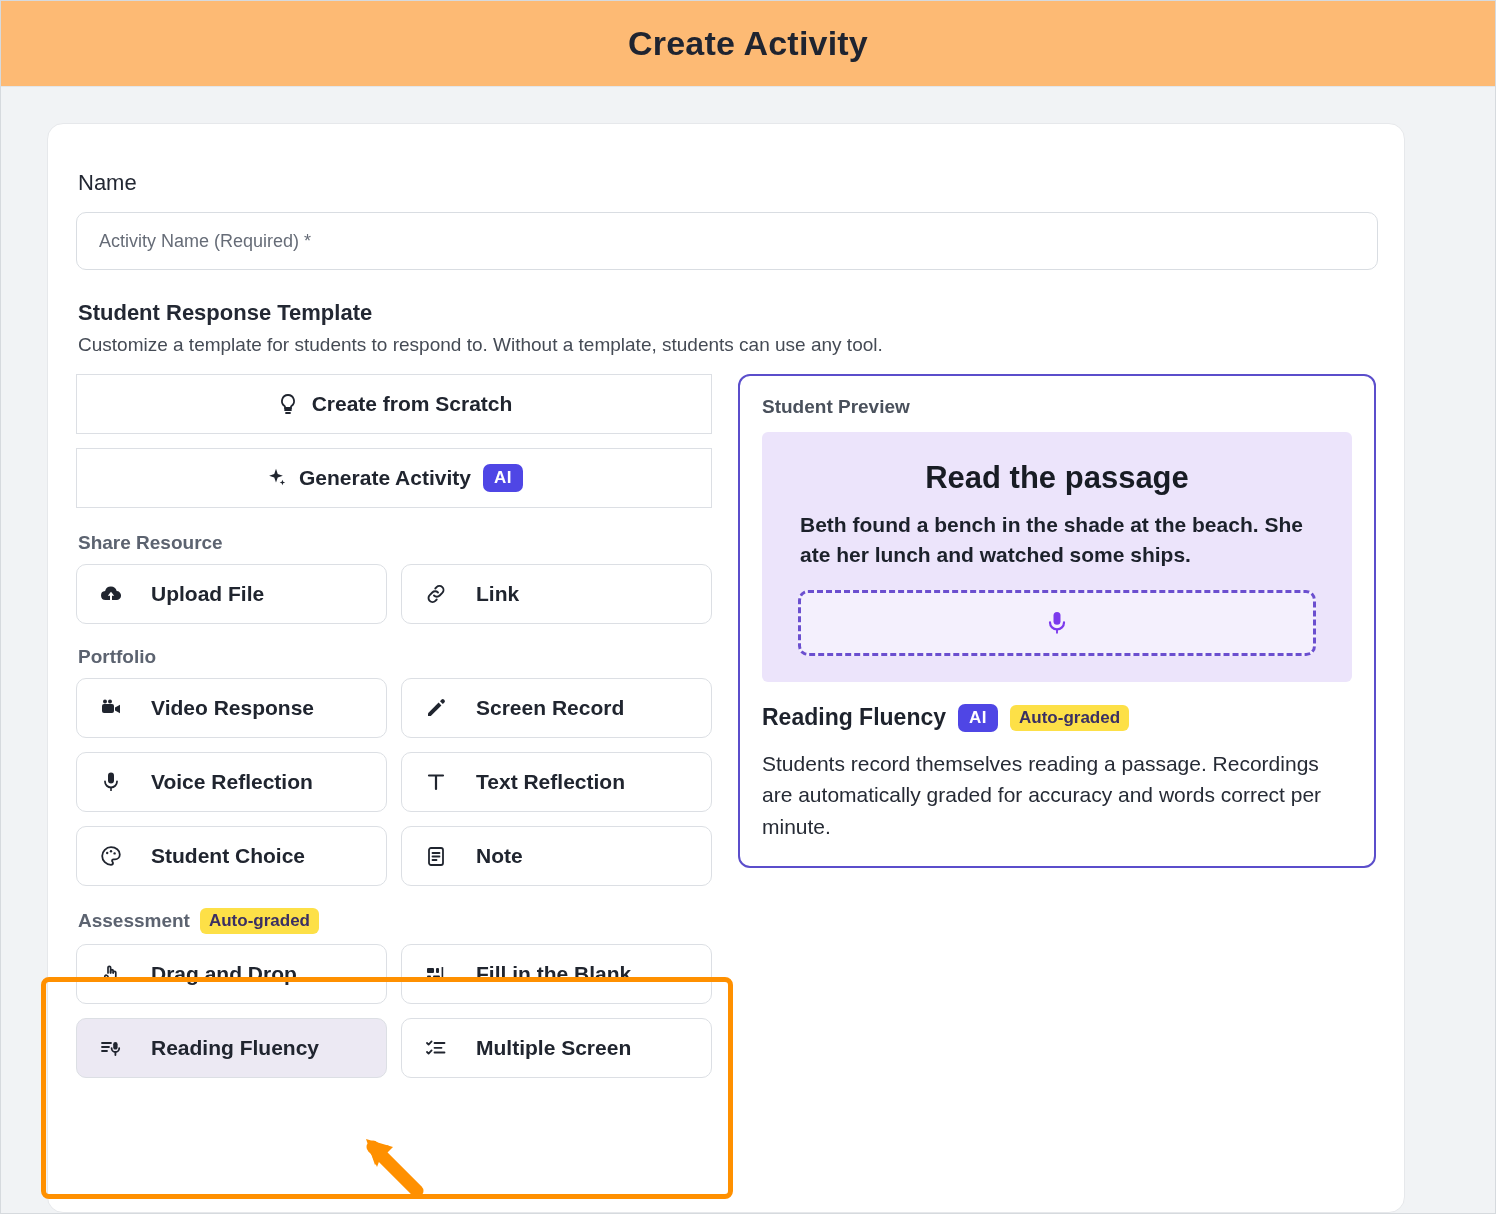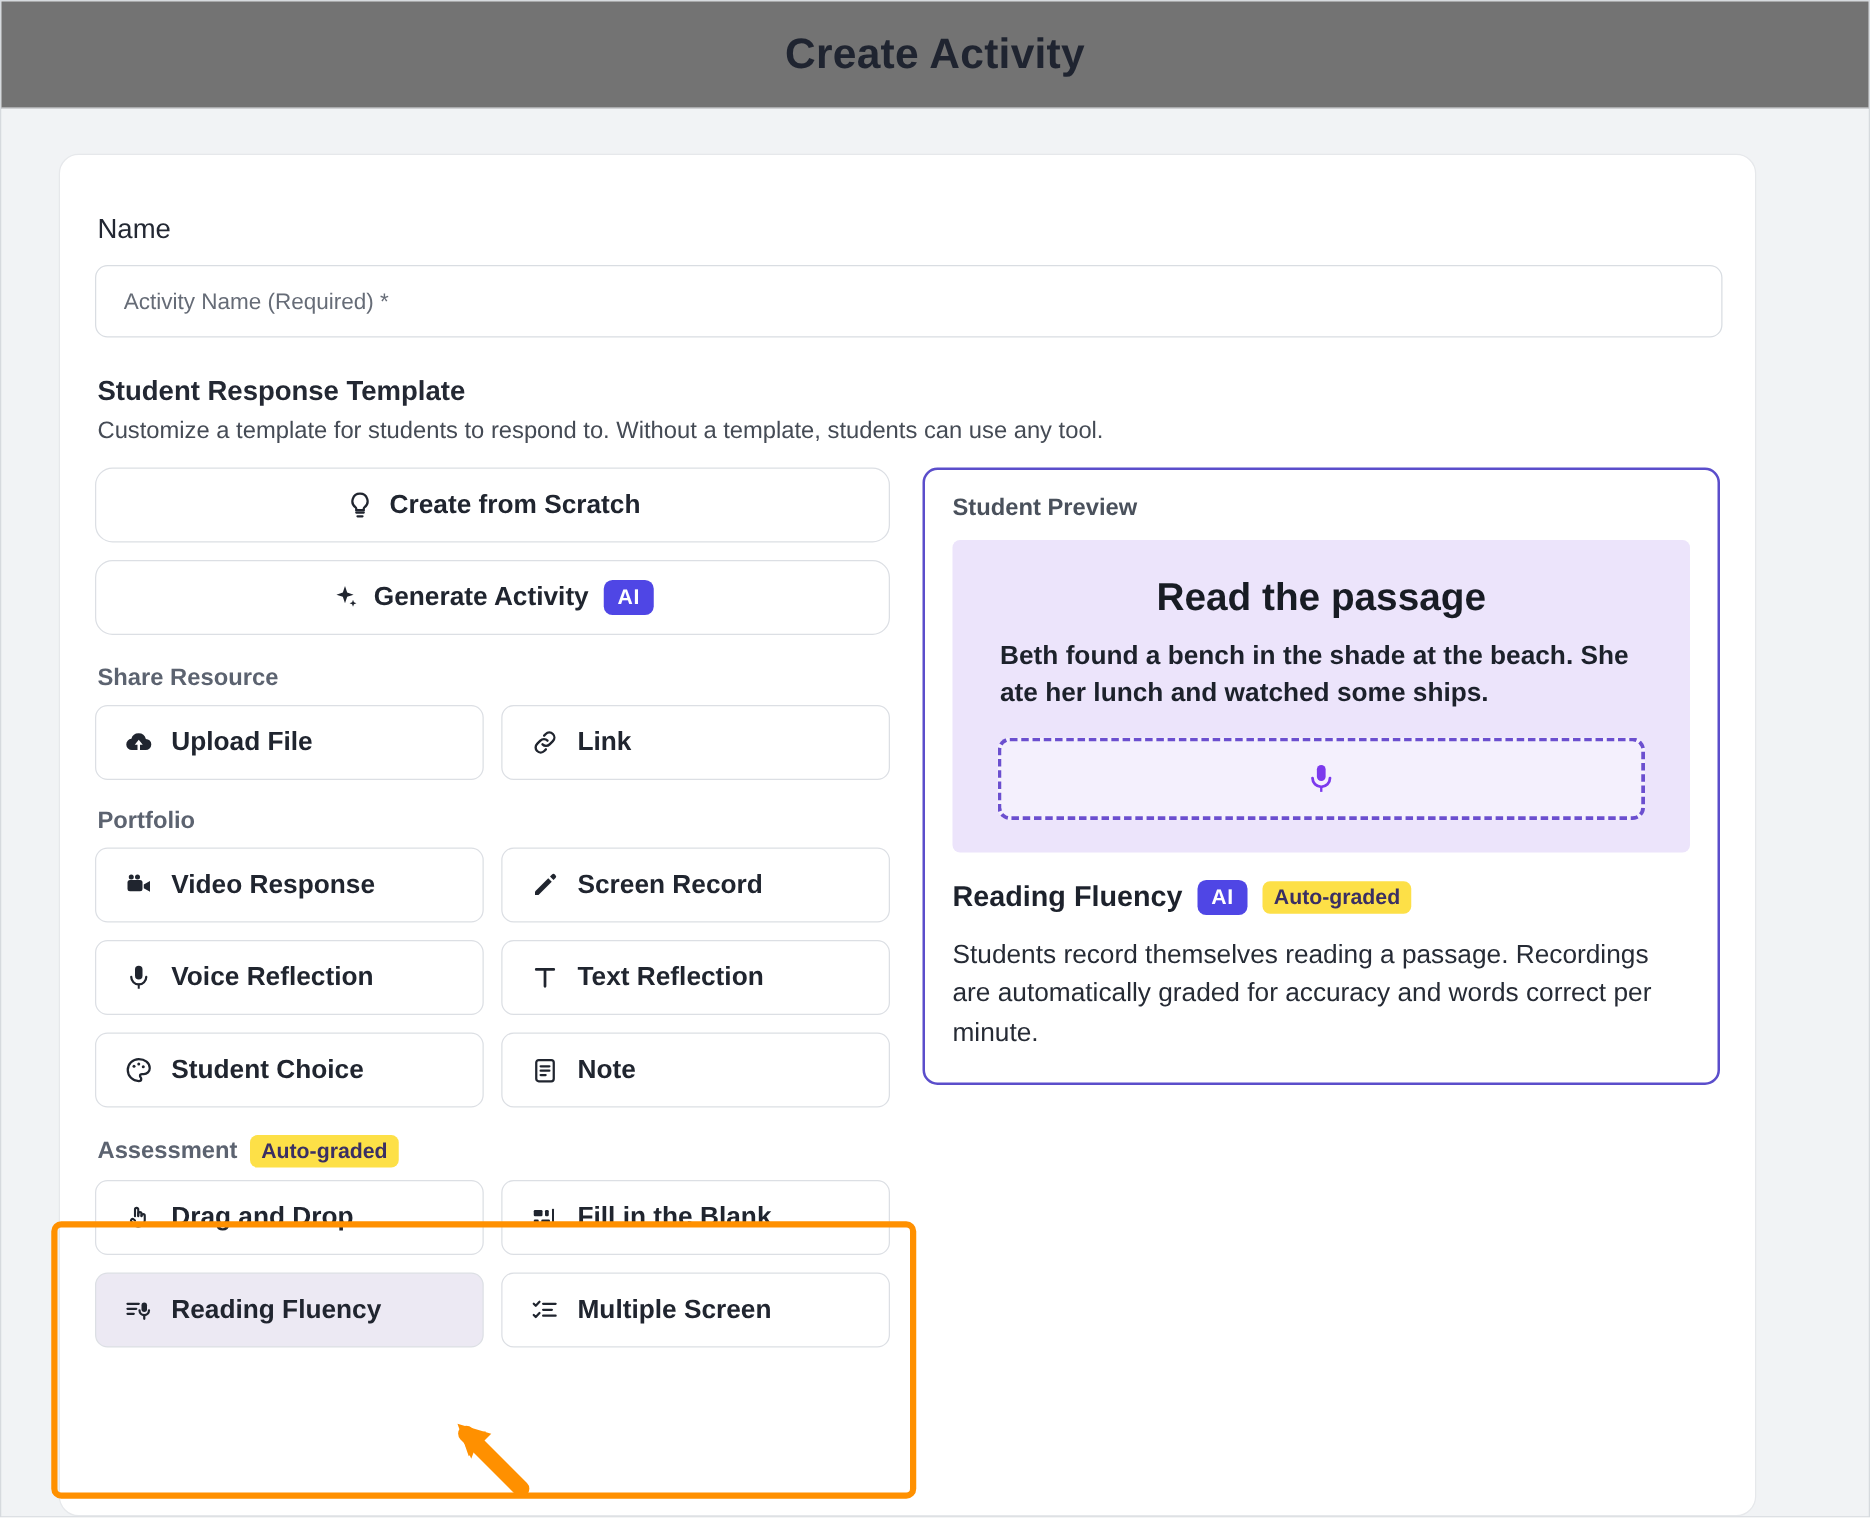--- a/index.html
+++ b/index.html
@@ -10,21 +10,21 @@
   }
   .screen {
     width: 1496px; height: 1214px;
     position: relative;
     background: #f1f3f5;
     border: 1px solid #d6dade;
     overflow: hidden;
   }
   .titlebar {
     height: 86px;
-    background: #737373;
+    background: #fdba74;
     border-bottom: 1px solid #e3e6e9;
     display: flex; align-items: center; justify-content: center;
   }
   .titlebar h1 {
     margin: 0;
     font-size: 34px;
     font-weight: bold;
     color: #1f2430;
     letter-spacing: 0.2px;
   }
@@ -64,36 +64,36 @@
   .section-sub {
     font-size: 19px; color: #454b55; margin: 0 0 18px 2px;
   }
   .columns { display: flex; gap: 26px; align-items: flex-start; }
   .col-left { width: 638px; }
   .col-right { width: 638px; }
 
   .btn-wide {
     width: 636px; height: 60px;
     border: 1px solid #dcdfe4;
-    border-radius: 14px;
+    border-radius: 0;
     background: #fff;
     display: flex; align-items: center; justify-content: center;
     gap: 12px;
     font-size: 21px; font-weight: bold; color: #20252f;
     margin-bottom: 14px;
     cursor: pointer;
   }
   .grid2 { display: flex; flex-wrap: wrap; gap: 14px; }
   .btn-half {
     width: 311px; height: 60px;
     border: 1px solid #dcdfe4;
     border-radius: 10px;
     background: #fff;
     display: flex; align-items: center;
-    gap: 14px;
+    gap: 28px;
     padding-left: 22px;
     font-size: 21px; font-weight: bold; color: #20252f;
     cursor: pointer;
   }
   .btn-half.selected { background: #ece9f3; }
   .group-label {
     font-size: 19px; font-weight: bold; color: #5c6370;
     margin: 22px 0 10px 2px;
     display: flex; align-items: center; gap: 10px;
   }

